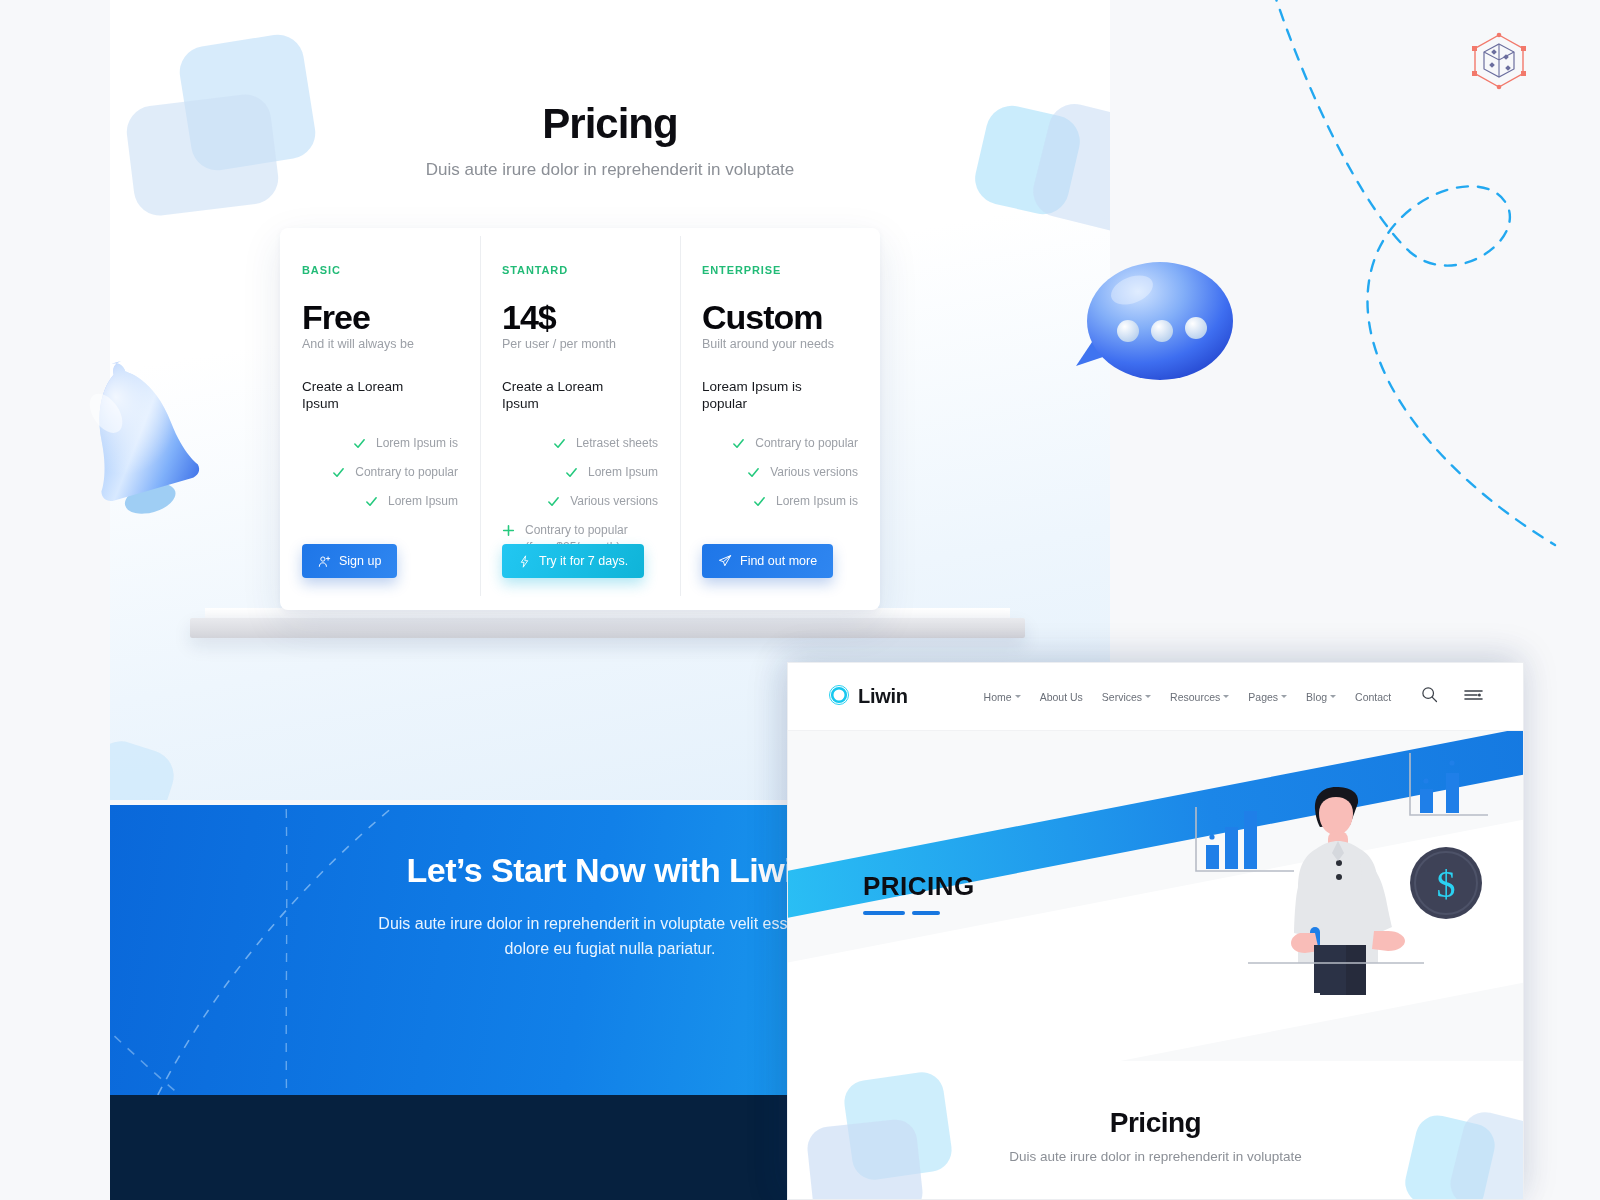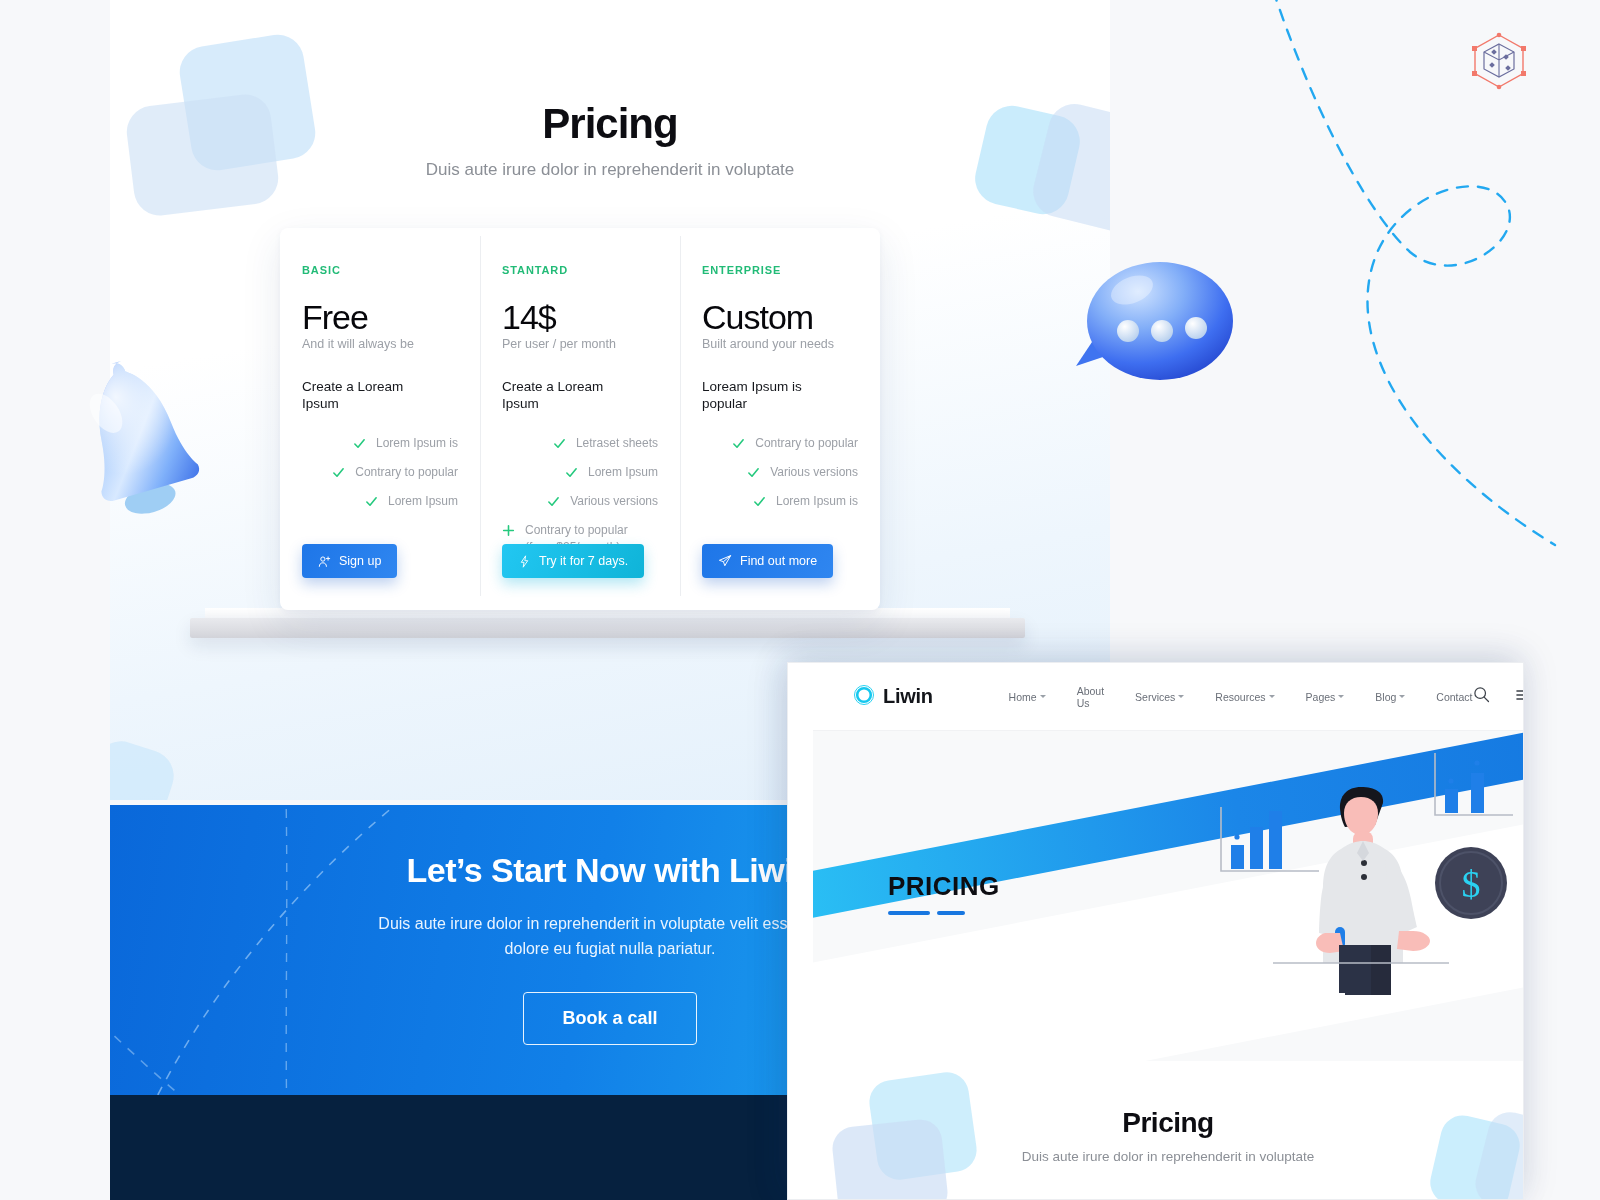--- a/index.html
+++ b/index.html
@@ -45,21 +45,21 @@
   .price-card {
     position:absolute; left:170px; top:228px; width:600px; height:382px;
     background:#fff; border-radius:8px;
     box-shadow:0 14px 40px rgba(30,60,110,.10), 0 2px 6px rgba(30,60,110,.05);
     display:flex;
   }
   .col { flex:1; padding:36px 22px 0 22px; position:relative; }
   .col + .col::before { content:""; position:absolute; left:0; top:8px; bottom:14px; width:1px;
     background:#eceef1; }
   .plan-tag { font-size:11px; font-weight:bold; letter-spacing:.9px; color:#22bb77; }
-  .plan-price { margin-top:22px; font-size:34px; font-weight:normal; color:#07070b; letter-spacing:-1px; }
+  .plan-price { margin-top:22px; font-size:34px; font-weight:bold; color:#07070b; letter-spacing:-1px; }
   .plan-note { font-size:12.5px; color:#9ca0a7; }
   .plan-headline { margin-top:28px; font-size:13.5px; color:#16181d; line-height:1.25; max-width:130px; }
   .feat-list { margin-top:22px; list-style:none; }
   .feat { display:flex; align-items:flex-start; gap:10px; margin-bottom:13px;justify-content:flex-end; }
   .feat .tick { flex:0 0 auto; width:13px; height:13px; margin-top:1px; }
   .feat-label { font-size:12px; color:#9ca0a7; line-height:1.35; }
   .btn {
     position:absolute; bottom:32px; left:22px;
     display:inline-flex; align-items:center; gap:8px;
     padding:10px 16px; border-radius:4px; border:none; cursor:pointer;
@@ -103,29 +103,28 @@
     position:absolute; left:110px; top:1095px; width:1000px; height:105px;
     background:#06213f;
   }
 
   
   .browser {
     position:absolute; left:787px; top:662px; width:737px; height:538px;
     background:#fff; overflow:hidden;
     box-shadow:0 -6px 34px rgba(20,50,100,.13), -8px 0 34px rgba(20,50,100,.10);
     border:1px solid #eceef1;
-    padding-left:25px;
   }
   .bnav {
     height:68px; display:flex; align-items:center; padding:0 40px;
     background:#fff; border-bottom:1px solid #f1f2f4;
   }
   .brand { display:flex; align-items:center; gap:8px; }
   .brand-name { font-size:20px; font-weight:bold; color:#13151a; letter-spacing:-.3px; }
-  .bmenu { display:flex; align-items:center; gap:31px; margin-left:76px; }
+  .bmenu { display:flex; align-items:flex-end; gap:19px; margin-left:76px; }
   .bmenu-item { display:flex; align-items:center; gap:3px; font-size:10.5px; color:#6a6f78; cursor:pointer; }
   .caret { width:0; height:0; border-left:3px solid transparent; border-right:3px solid transparent;
            border-top:3.5px solid #9aa0a8; }
   .bnav-right { margin-left:auto; display:flex; align-items:center; gap:26px; }
 
   .bhero { position:relative; height:330px; background:#f8f9fa; overflow:hidden; }
   .bhero-title { position:absolute; left:75px; top:140px; font-size:26px; font-weight:bold;
     color:#0d0d12; letter-spacing:.5px; }
   .bhero-underline { position:absolute; left:75px; top:180px; display:flex; gap:7px; }
   .ul-seg { height:4px; background:#1877e0; border-radius:2px; }
@@ -361,21 +360,20 @@
     <path d="M470 -20 C330 80, 190 230, 120 430" fill="none" stroke="#bfe0ff" stroke-width="1.6" stroke-dasharray="9 9" opacity=".55"></path>
     <path d="M-30 110 C90 230, 200 340, 330 430" fill="none" stroke="#bfe0ff" stroke-width="1.6" stroke-dasharray="9 9" opacity=".45"></path>
     <path d="M295 -20 C300 140, 292 290, 300 430" fill="none" stroke="#cfe8ff" stroke-width="1.4" stroke-dasharray="9 9" opacity=".45"></path>
   </svg>
   <div class="cta-inner">
     <div class="cta-title">Let’s Start Now with Liwin</div>
     <div class="cta-text">
       <div>Duis aute irure dolor in reprehenderit in voluptate velit esse cillum</div>
       <div>dolore eu fugiat nulla pariatur.</div>
     </div>
-    <button class="cta-btn">Book a call</button>
   </div>
 </div>
 
 <div class="footer-strip"></div>
 
 <div class="browser">
 
   <div class="bnav">
     <div class="brand">
       <span>

